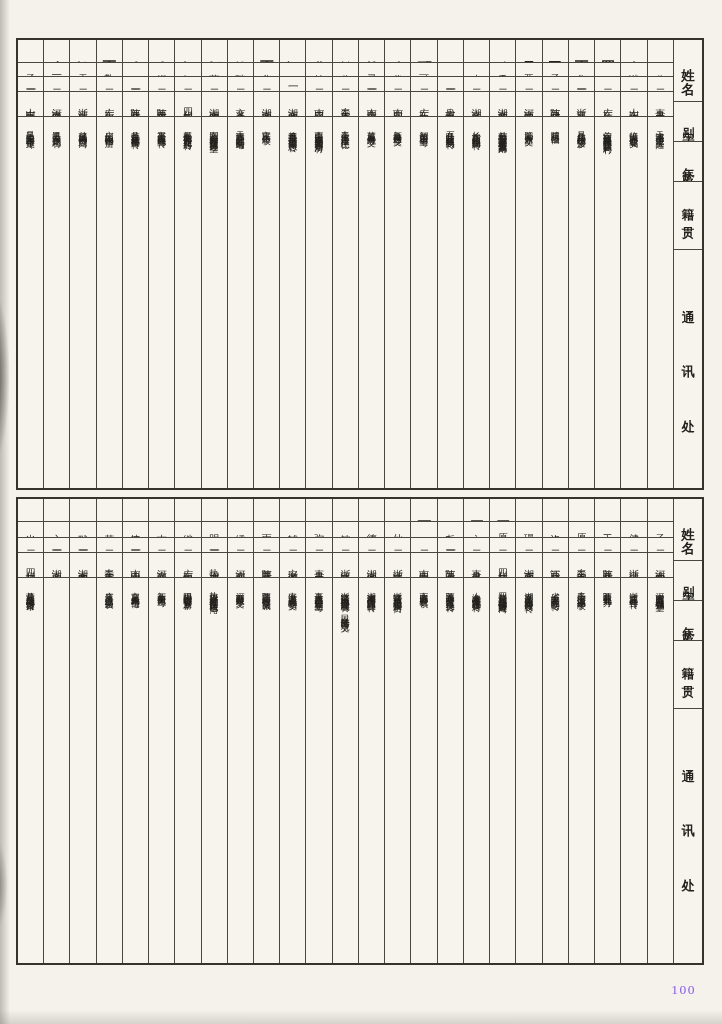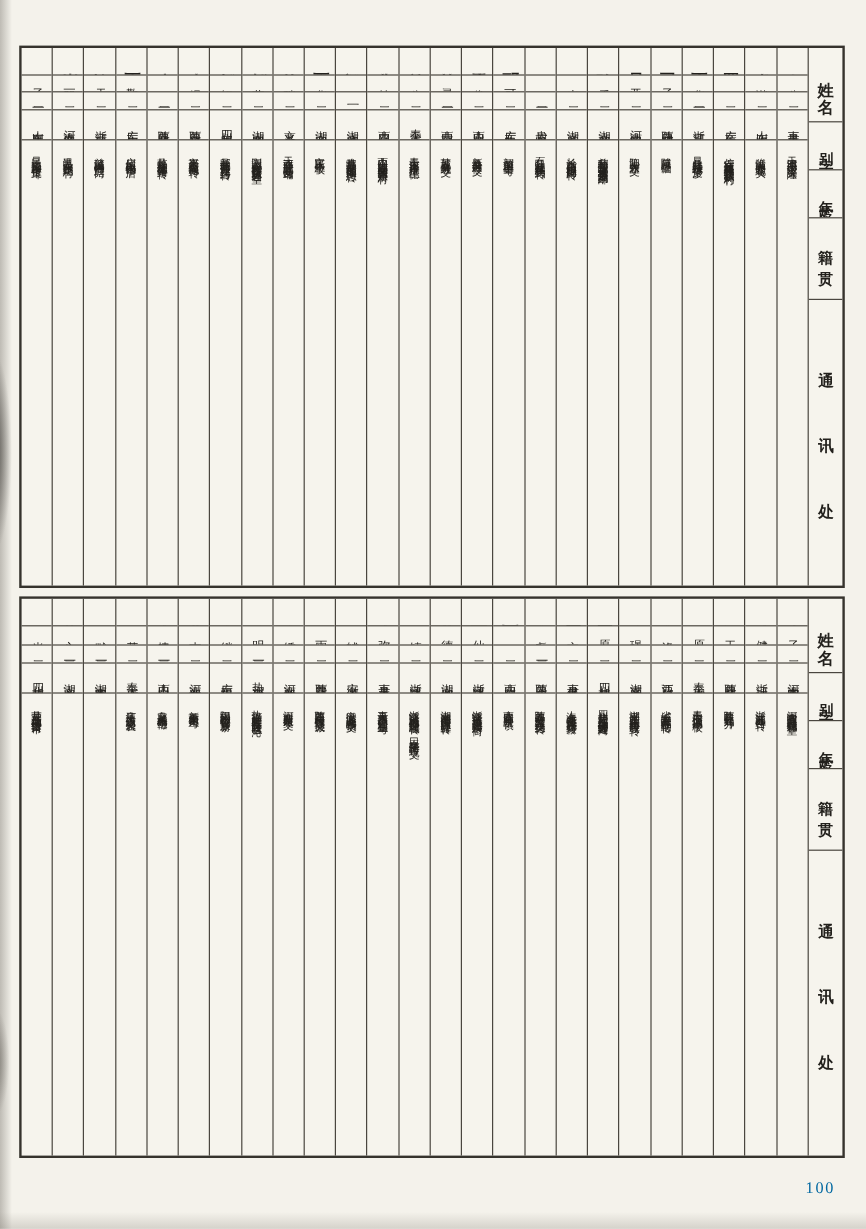--- a/index.html
+++ b/index.html
@@ -78,21 +78,21 @@
 
   .hdr .vtext { font-weight:700; }
   .hdr.r-name .vtext   { font-size:13.5px; letter-spacing:14px; }
   .hdr.r-zi .vtext     { font-size:12px;   letter-spacing:5px; font-weight:700;}
   .hdr.r-age .vtext    { font-size:12px;   letter-spacing:5px; }
   .hdr.r-native .vtext { font-size:12.5px; letter-spacing:18px; }
   .hdr.r-addr .vtext   { font-size:13px;   letter-spacing:55px; height:auto; margin-top:42px; }
 
   .page-number {
     position:absolute; right:26px; bottom:26px;
-    font-size:13.5px; letter-spacing:1.5px; color:#0369a1;
+    font-size:13.5px; letter-spacing:1.5px; color:#8b5cf6;
     font-family:"Liberation Serif","DejaVu Serif",serif;
   }
 </style>
 </head>
 <body>
 
 <div class="page">
   <div class="edge-shadow-left"></div>
   <div class="smudge-1"></div>
   <div class="smudge-2"></div>

